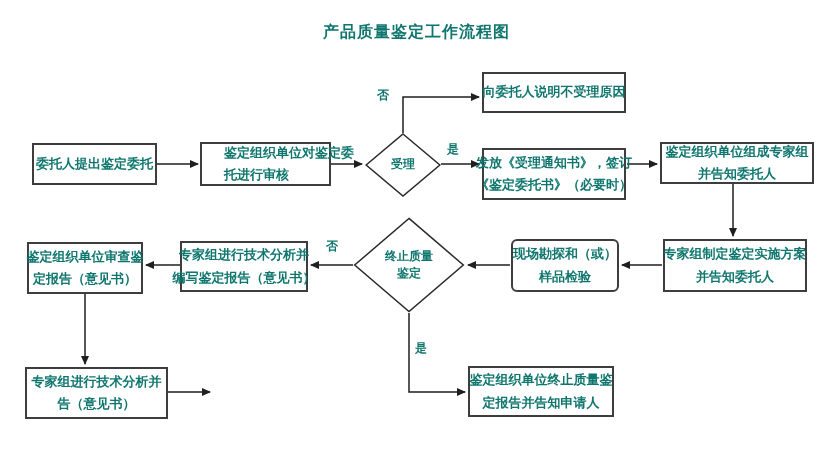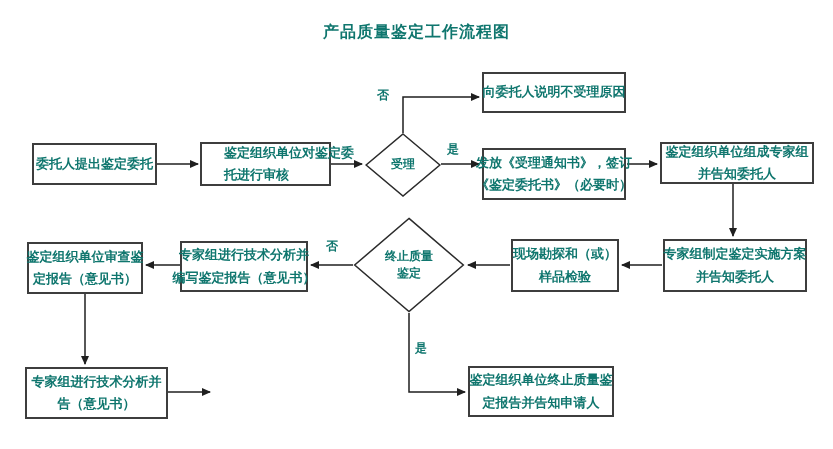--- a/index.html
+++ b/index.html
@@ -127,21 +127,21 @@
   <div class="box" style="left:660px; top:142px; width:154px; height:42px;">
     <span>鉴定组织单位组成专家组</span>
     <span>并告知委托人</span>
   </div>
 
   <div class="box" style="left:663px; top:239px; width:144px; height:53px;">
     <span>专家组制定鉴定实施方案</span>
     <span>并告知委托人</span>
   </div>
 
-  <div class="box" style="left:511px; top:239px; width:108px; height:53px;">
+  <div class="box" style="left:511px; top:239px; width:108px; height:53px;border-radius:6px;">
     <span>现场勘探和（或）</span>
     <span>样品检验</span>
   </div>
 
   <div class="diamond" style="left:353px; top:217px; width:112px; height:96px;">
     <svg class="dshape" viewBox="0 0 100 100" preserveAspectRatio="none">
       <polygon points="50,1.5 98.5,50 50,98.5 1.5,50" vector-effect="non-scaling-stroke"></polygon>
     </svg>
     <div class="dtext">
       <span>终止质量</span>

